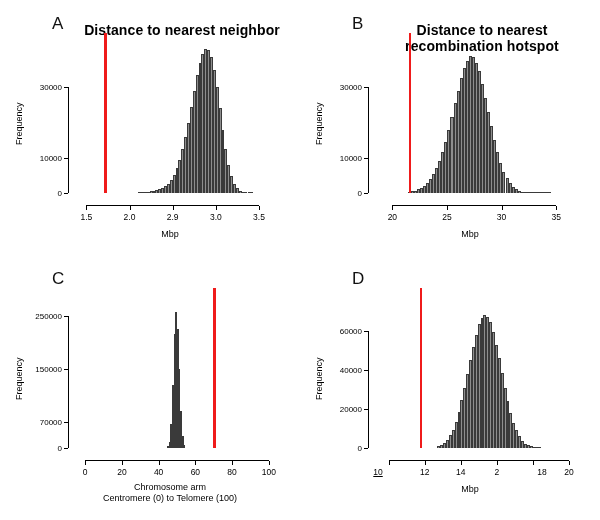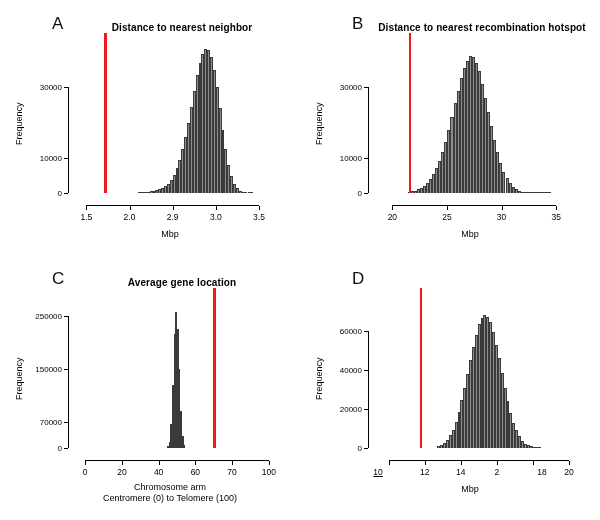--- a/index.html
+++ b/index.html
@@ -38,21 +38,21 @@
     left: 52px;
     top: 14px;
     font-family: "Liberation Sans", sans-serif;
   }
   .panel-title {
     position: absolute;
     left: 72px;
     right: 8px;
     top: 22px;
     text-align: center;
-    font-size: 10px;
+    font-size: 14px;
     font-weight: bold;
     color: #000;
     letter-spacing: 0.1px;
   }
   .plot-area {
     position: absolute;
     left: 76px;
     top: 45px;
     width: 202px;
     height: 148px;
@@ -272,21 +272,20 @@
       <div class="xlabel-text" style="left: 146.97px; top: 212px;">25</div>
       <div class="tick-x" style="left: 201.57px; top: 206px;"></div>
       <div class="xlabel-text" style="left: 201.57px; top: 212px;">30</div>
       <div class="tick-x" style="left: 256.16px; top: 206px;"></div>
       <div class="xlabel-text" style="left: 256.16px; top: 212px;">35</div>
       <div class="axis-title-y" style="left: 14px; top: 145px;">Frequency</div>
       <div class="axis-title-x" style="top: 229px;">Mbp</div>
     </div>
   <div class="panel panel-C">
     <div class="panel-letter">C</div>
-    <div class="panel-title">Average gene location</div>
     <div class="plot-area">
         <div class="bar" style="left: 90.9px; width: 1.65px; height: 1.59px;"></div>
         <div class="bar" style="left: 92.55px; width: 1.65px; height: 6.34px;"></div>
         <div class="bar" style="left: 94.21px; width: 1.65px; height: 23.79px;"></div>
         <div class="bar" style="left: 95.86px; width: 1.65px; height: 63.43px;"></div>
         <div class="bar" style="left: 97.51px; width: 1.65px; height: 113.64px;"></div>
         <div class="bar" style="left: 99.16px; width: 1.65px; height: 136.37px;"></div>
         <div class="bar" style="left: 100.82px; width: 1.65px; height: 118.93px;"></div>
         <div class="bar" style="left: 102.47px; width: 1.65px; height: 79.29px;"></div>
         <div class="bar" style="left: 104.12px; width: 1.65px; height: 37px;"></div>
@@ -306,21 +305,21 @@
       <div class="axis-x" style="left: 85.18px; width: 183.64px; top: 205px;"></div>
       <div class="tick-x" style="left: 85.18px; top: 206px;"></div>
       <div class="xlabel-text" style="left: 85.18px; top: 212px;">0</div>
       <div class="tick-x" style="left: 121.91px; top: 206px;"></div>
       <div class="xlabel-text" style="left: 121.91px; top: 212px;">20</div>
       <div class="tick-x" style="left: 158.64px; top: 206px;"></div>
       <div class="xlabel-text" style="left: 158.64px; top: 212px;">40</div>
       <div class="tick-x" style="left: 195.36px; top: 206px;"></div>
       <div class="xlabel-text" style="left: 195.36px; top: 212px;">60</div>
       <div class="tick-x" style="left: 232.09px; top: 206px;"></div>
-      <div class="xlabel-text" style="left: 232.09px; top: 212px;">70</div>
+      <div class="xlabel-text" style="left: 232.09px; top: 212px;">80</div>
       <div class="tick-x" style="left: 268.82px; top: 206px;"></div>
       <div class="xlabel-text" style="left: 268.82px; top: 212px;">100</div>
       <div class="axis-title-y" style="left: 14px; top: 145px;">Frequency</div>
       <div class="axis-title-x two-line" style="top: 227px;">
         <div>Chromosome arm</div>
         <div>Centromere (0) to Telomere (100)</div>
       </div>
     </div>
   <div class="panel panel-D">
     <div class="panel-letter">D</div>

